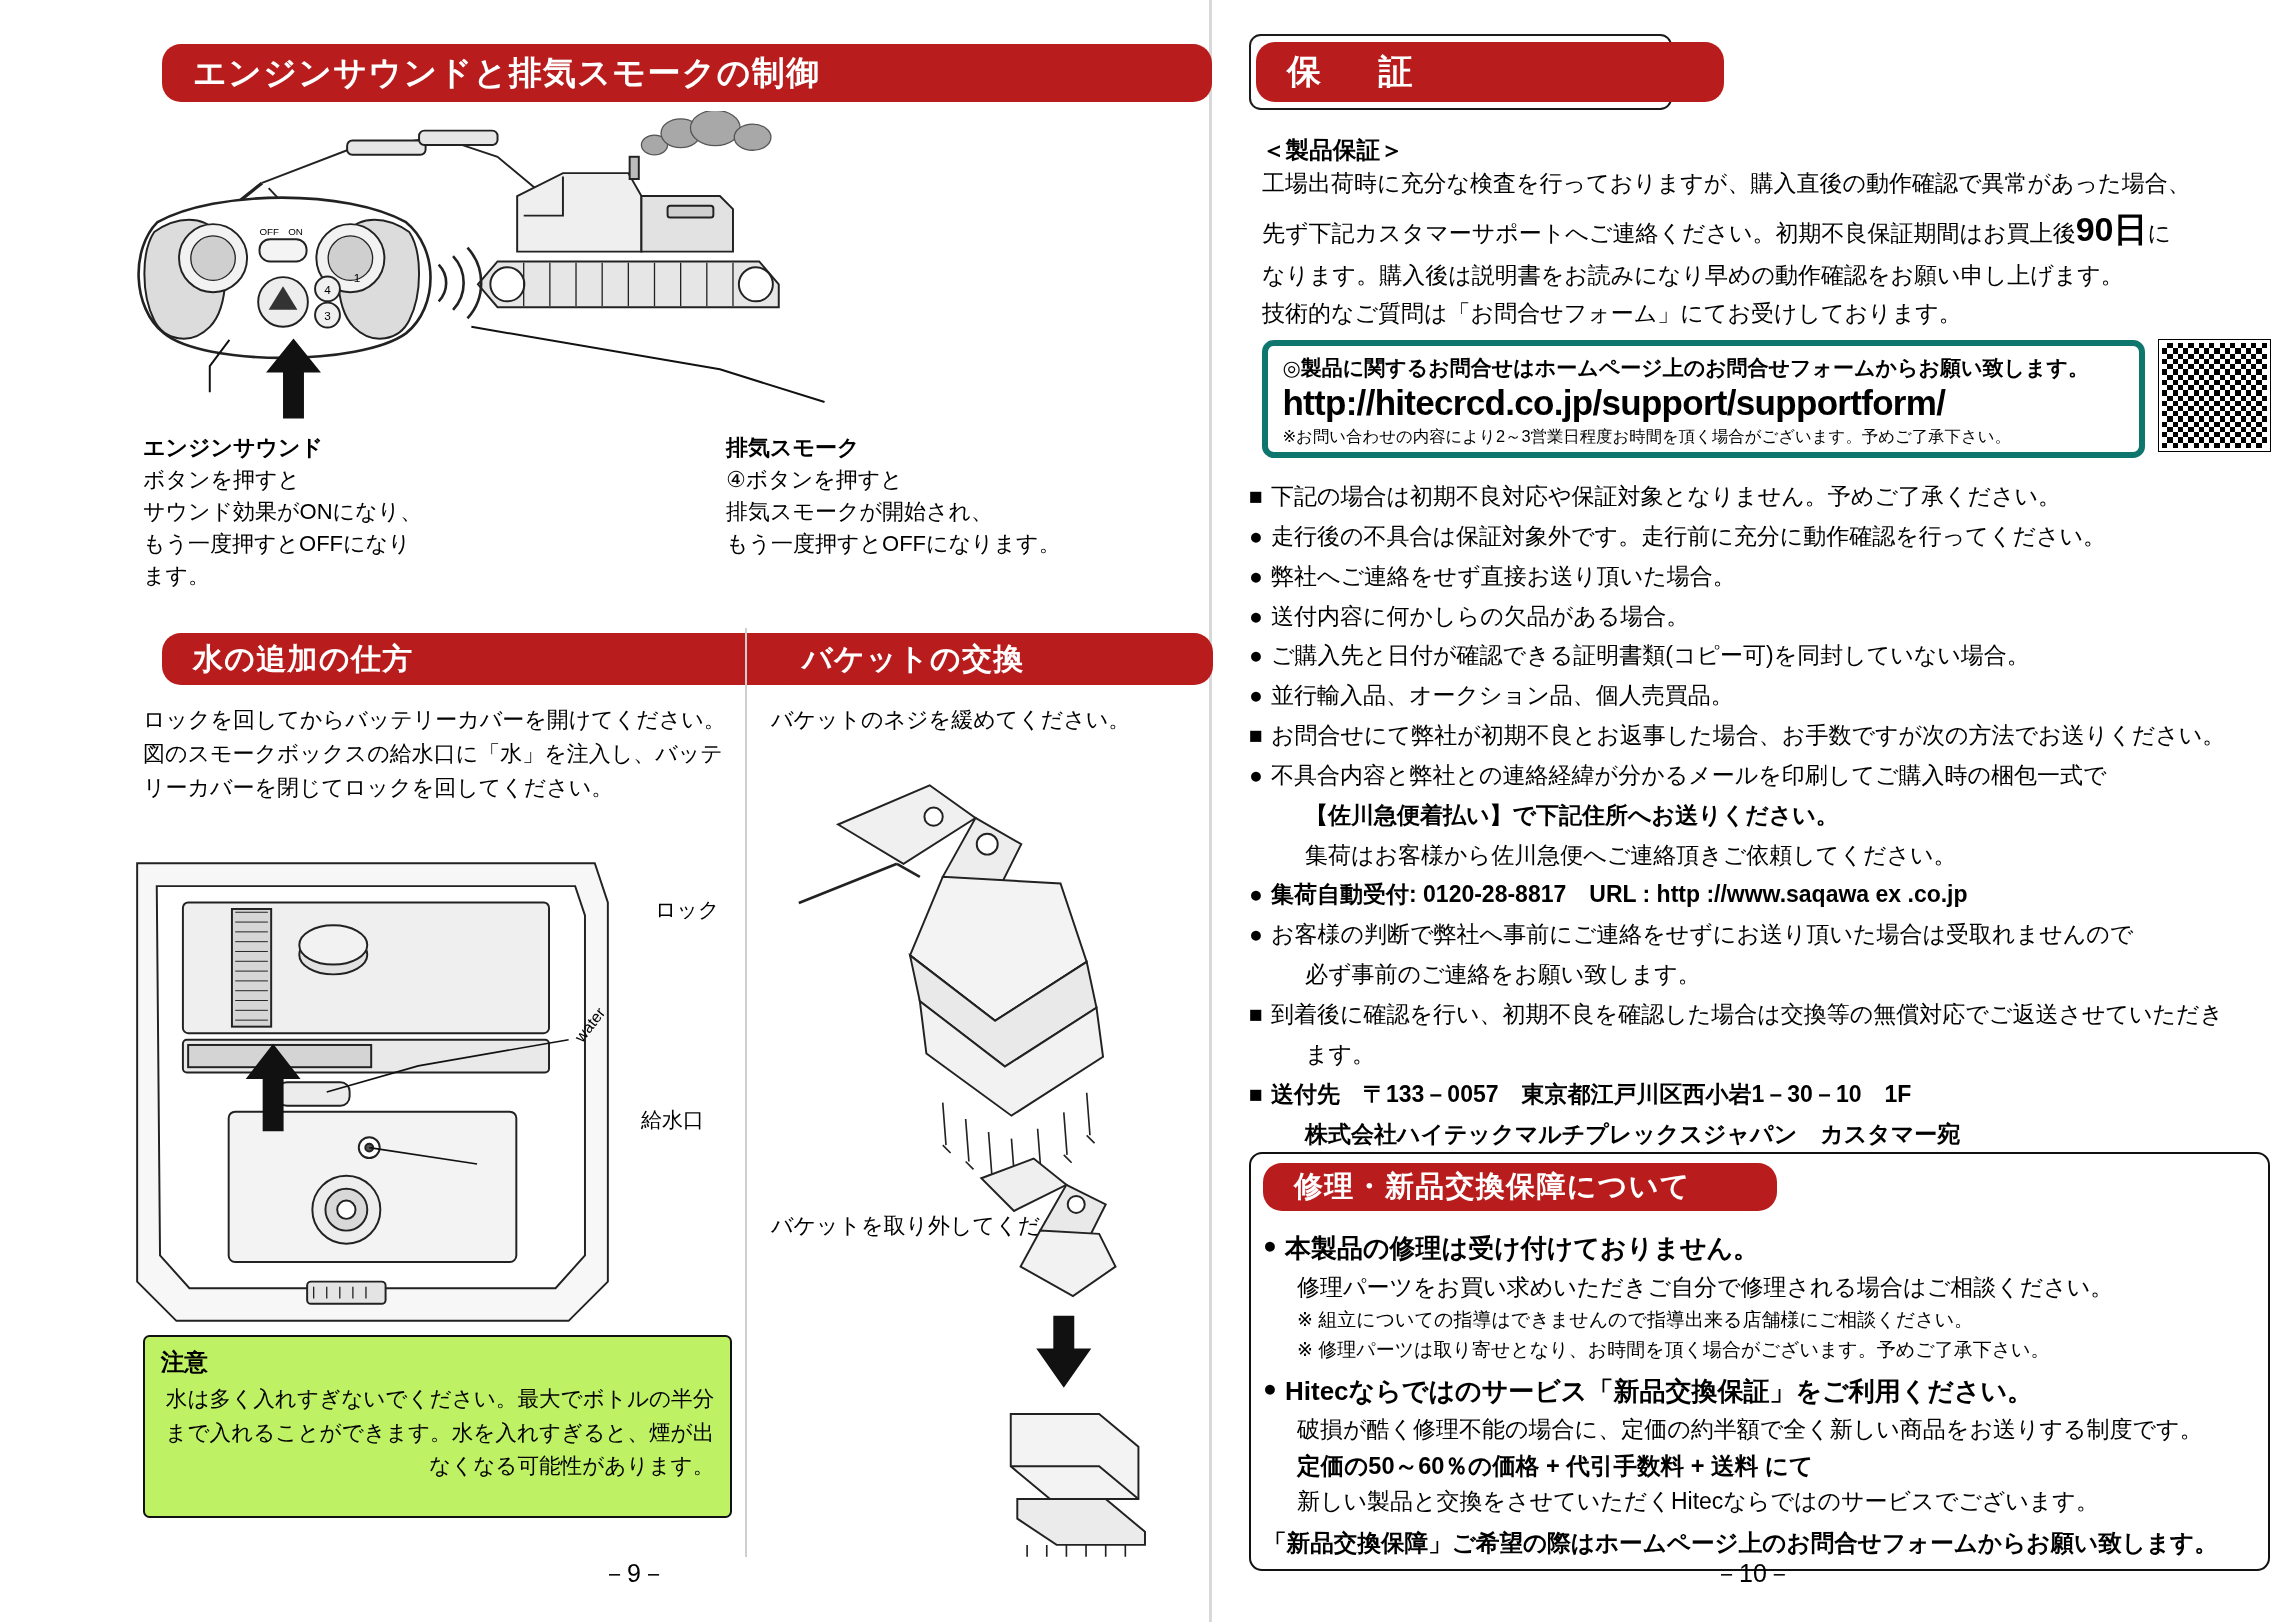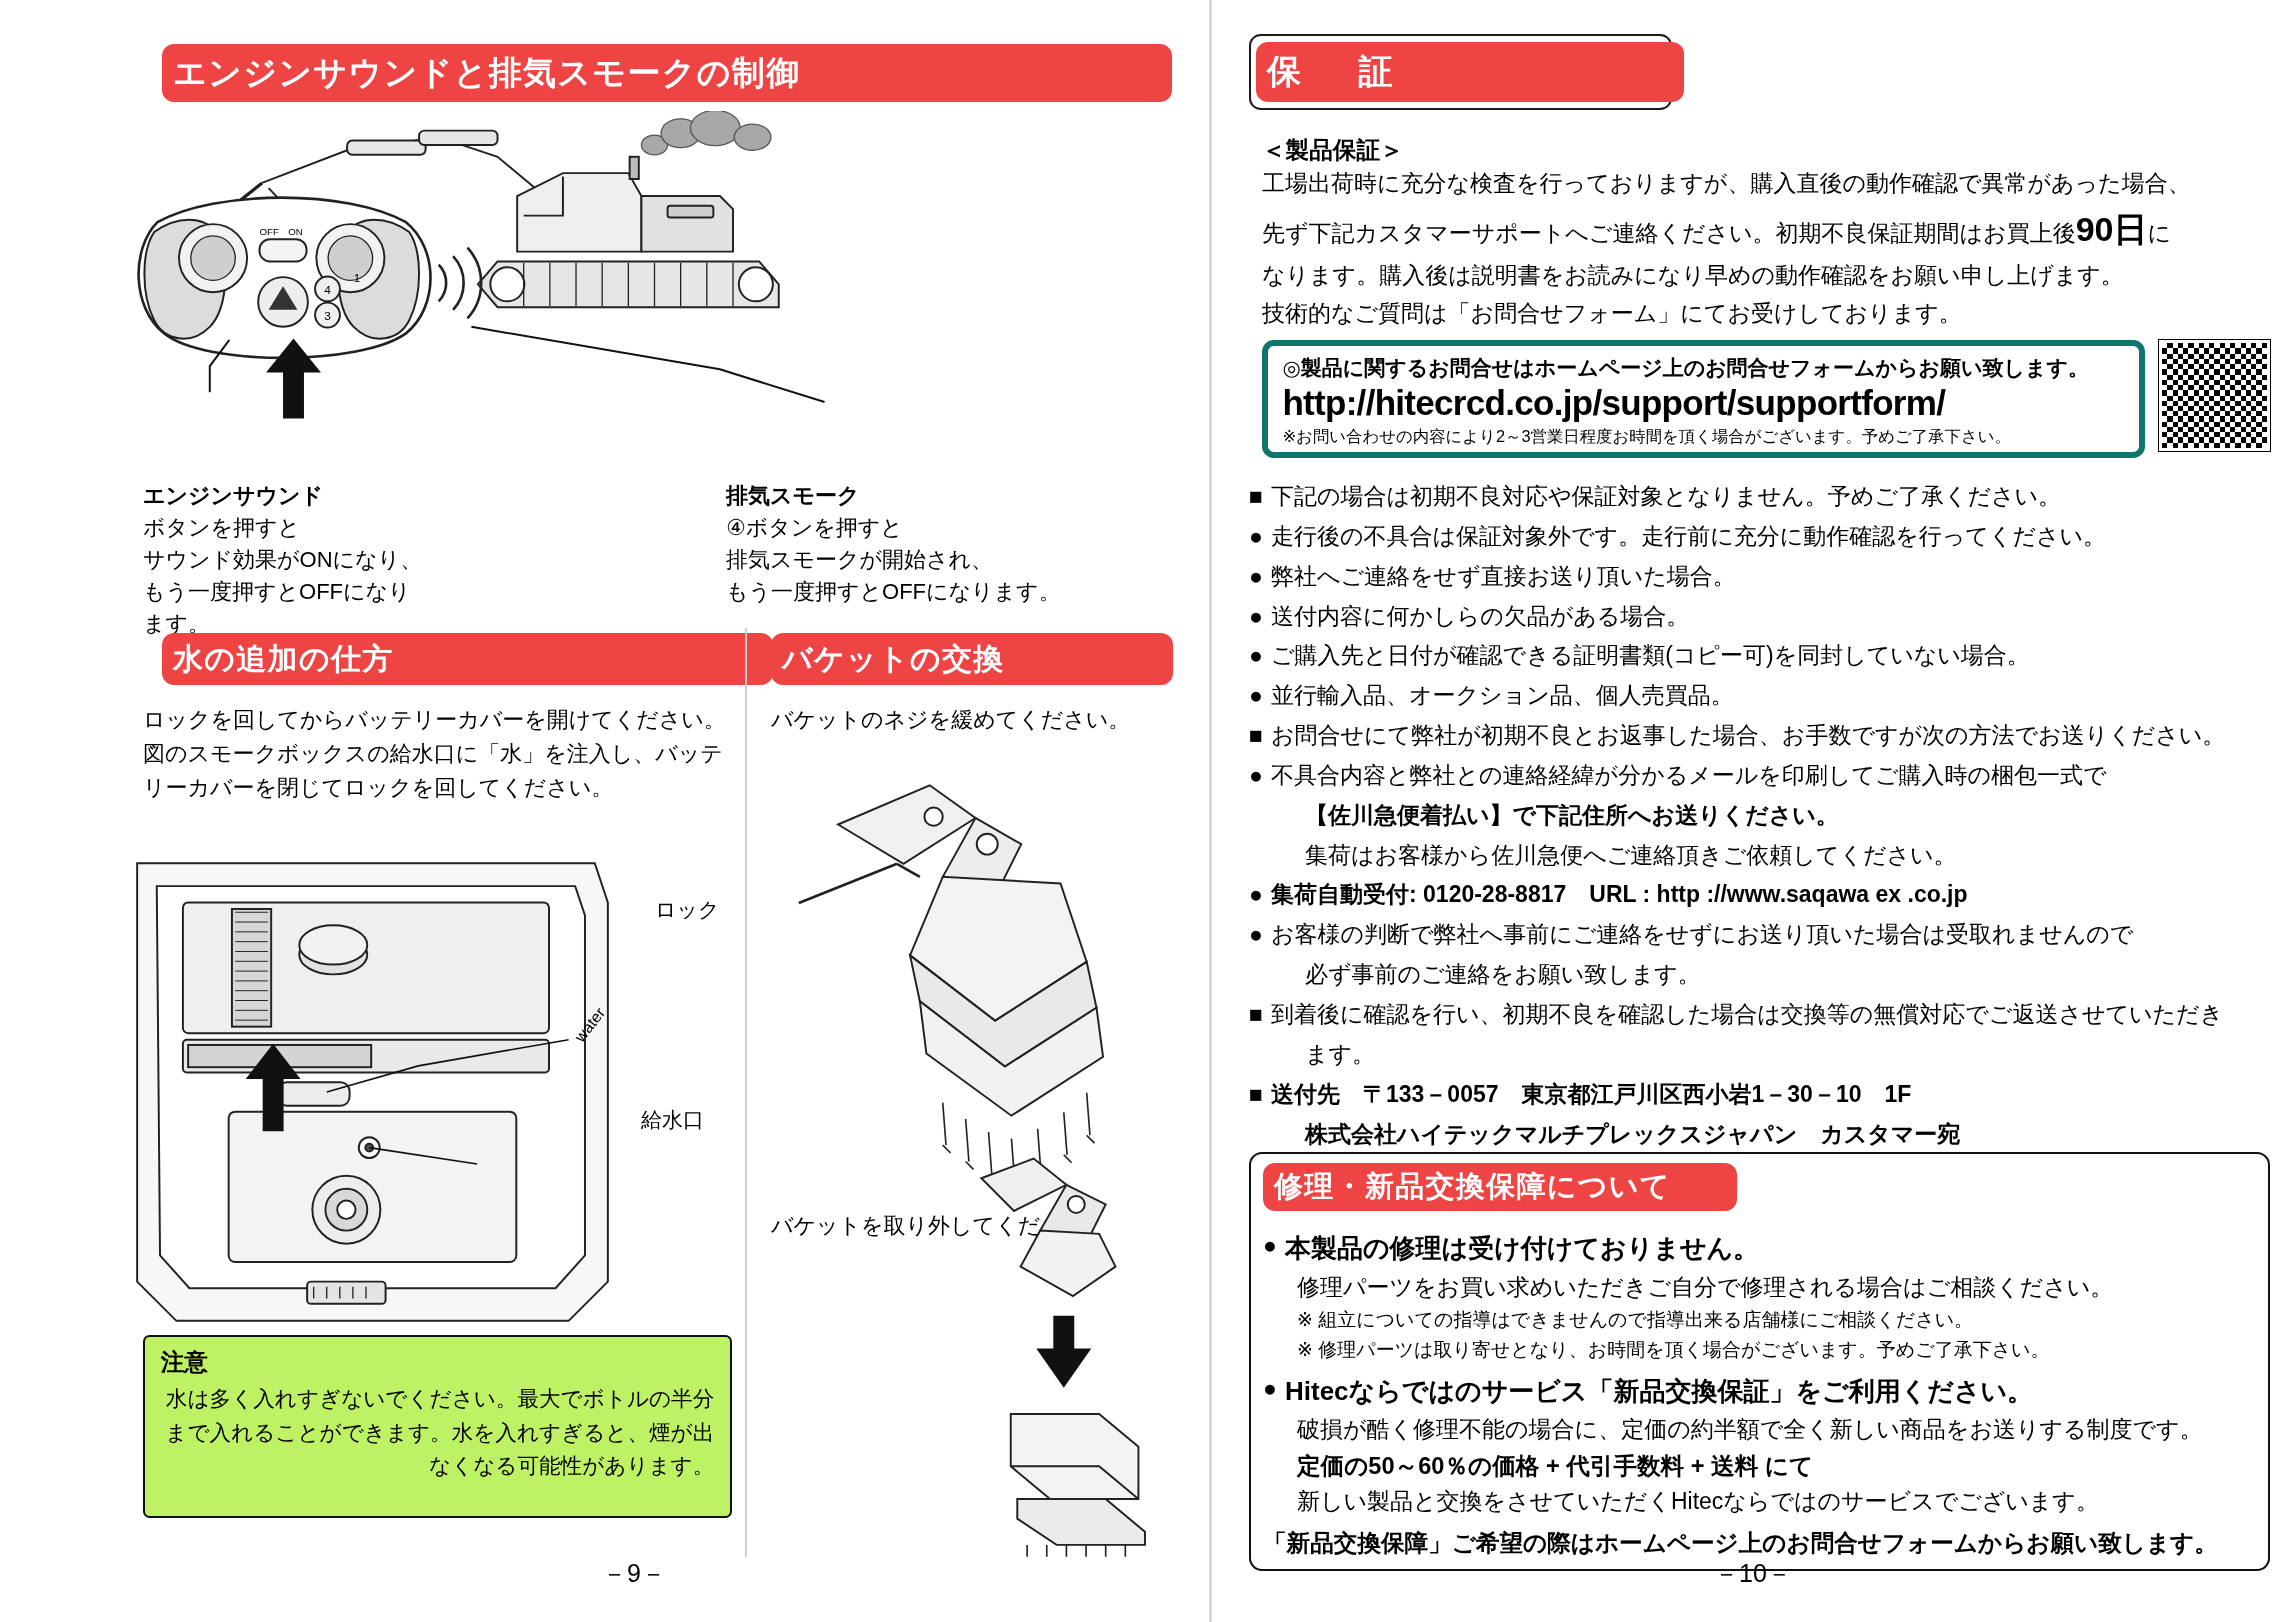--- a/index.html
+++ b/index.html
@@ -10,34 +10,34 @@
     position:relative;
     overflow:hidden;
   }
   .page{position:absolute;top:0;left:0;width:2295px;height:1623px;}
   .left-page{position:absolute;left:0;top:0;width:1217px;height:1623px;}
   .right-page{position:absolute;left:1230px;top:0;width:1065px;height:1623px;}
   .spine{position:absolute;left:1209px;top:0;width:2.6px;height:1623px;background:#d9d9d9;}
 
   
   .bar{
-    background:#ef4444;color:#fff;
-    border-radius:12px;
+    background:#b91c1c;color:#fff;
+    border-radius:19px;
     font-weight:bold;
     display:flex;align-items:center;
-    padding:0 11px;
+    padding:0 31px;
     letter-spacing:1.3px;
   }
 
   
   #hdr-engine{position:absolute;left:162px;top:44px;width:988px;height:58px;font-size:33px;}
   #hdr-water{position:absolute;left:162px;top:633px;width:589px;height:52px;font-size:30px;}
   #hdr-bucket{position:absolute;left:771px;top:633px;width:380px;height:52px;font-size:30px;}
 
-  .lbl{position:absolute;font-size:22px;line-height:1.45;margin-top:48px;}
+  .lbl{position:absolute;font-size:22px;line-height:1.45;}
   .bold{font-weight:bold;}
 
   #lbl-engine-sound{left:143px;top:432px;width:281px;}
   #lbl-smoke{left:726px;top:432px;width:366px;}
   #txt-water{position:absolute;left:143px;top:703px;width:589px;font-size:22px;line-height:1.55;}
   #txt-bucket1{position:absolute;left:771px;top:703px;width:373px;font-size:22px;line-height:1.55;}
   #txt-bucket2{position:absolute;left:771px;top:1209px;width:340px;font-size:22px;line-height:1.55;}
   #lbl-lock{position:absolute;left:655px;top:896px;font-size:21px;}
   #lbl-inlet{position:absolute;left:641px;top:1106px;font-size:21px;}
   #lbl-water-tag{position:absolute;left:571px;top:1016px;font-size:15.7px;transform:rotate(-52deg);}

